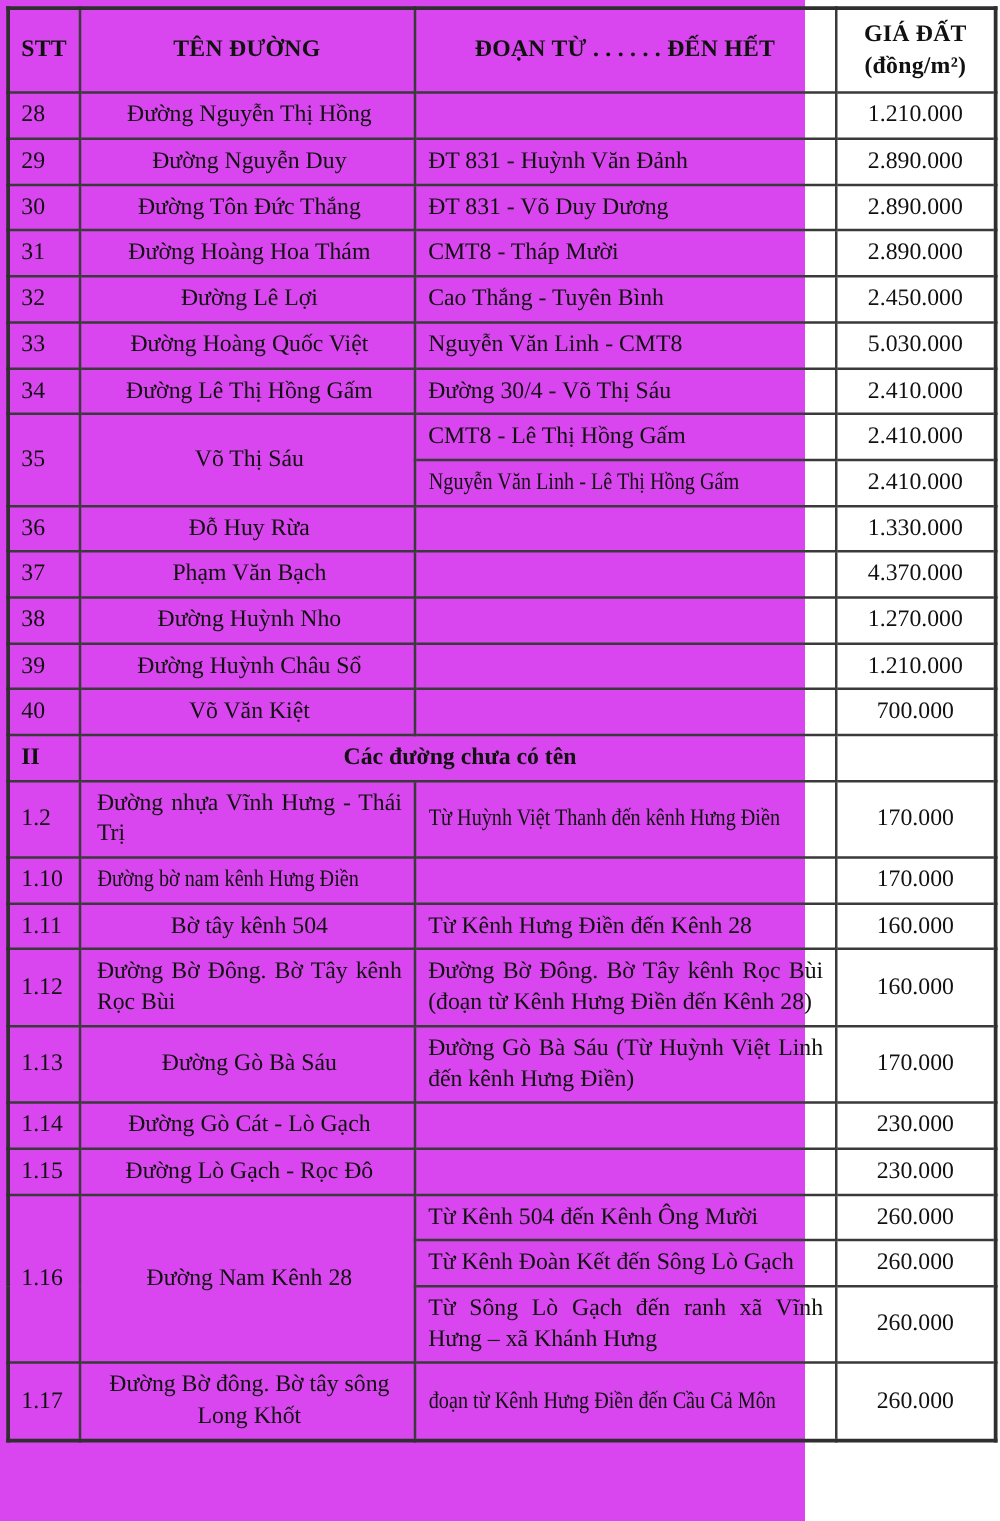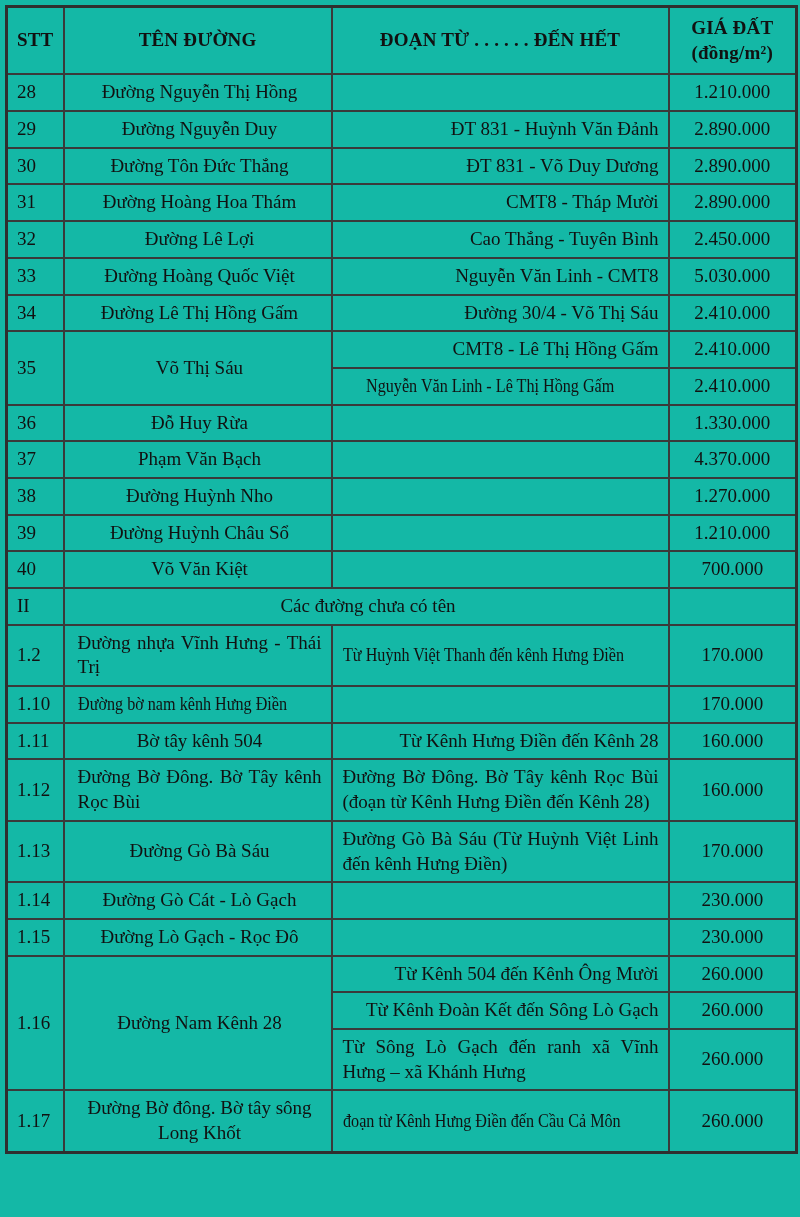--- a/index.html
+++ b/index.html
@@ -3,25 +3,25 @@
 <meta charset="utf-8">
 <style>
   html, body {
     margin: 0;
     padding: 0;
     background: #ffffff;
     font-family: "Liberation Serif", "DejaVu Serif", serif;
     color: #111111;
   }
   .page {
-    width: 800px;
+    width: 644px;
     min-height: 1217px;
     box-sizing: border-box;
     padding: 5px 5px;
-    background: #14b8a6;
+    background: #d946ef;
   }
   table.price-table {
     border-collapse: collapse;
     table-layout: fixed;
     width: 790px;
     border: 3px solid #2f2f2f;
   }
   .price-table th,
   .price-table td {
     border: 2px solid #3a3a3a;
@@ -39,24 +39,24 @@
     padding: 8px 4px;
     letter-spacing: 0.2px;
   }
   .col-stt    { width: 57px;  }
   .col-name   { width: 268px; }
   .col-seg    { width: 337px; }
   .col-price  { width: 128px; }
 
   td.stt      { text-align: left; }
   td.name     { text-align: center; padding-left: 13px; }
-  td.segment  { text-align: right; padding-left: 10px; }
+  td.segment  { text-align: left; padding-left: 10px; }
   td.price    { text-align: center; }
 
-  td.bold     { font-weight: normal; }
+  td.bold     { font-weight: bold; }
   td.justify  { text-align: justify; font-family: Liberation Serif, serif; }
 
   .condensed {
     display: inline-block;
     white-space: nowrap;
     transform: scaleX(0.85);
     transform-origin: 0 50%;
   }
   .hdr-price-line { display: block; }
 </style>

